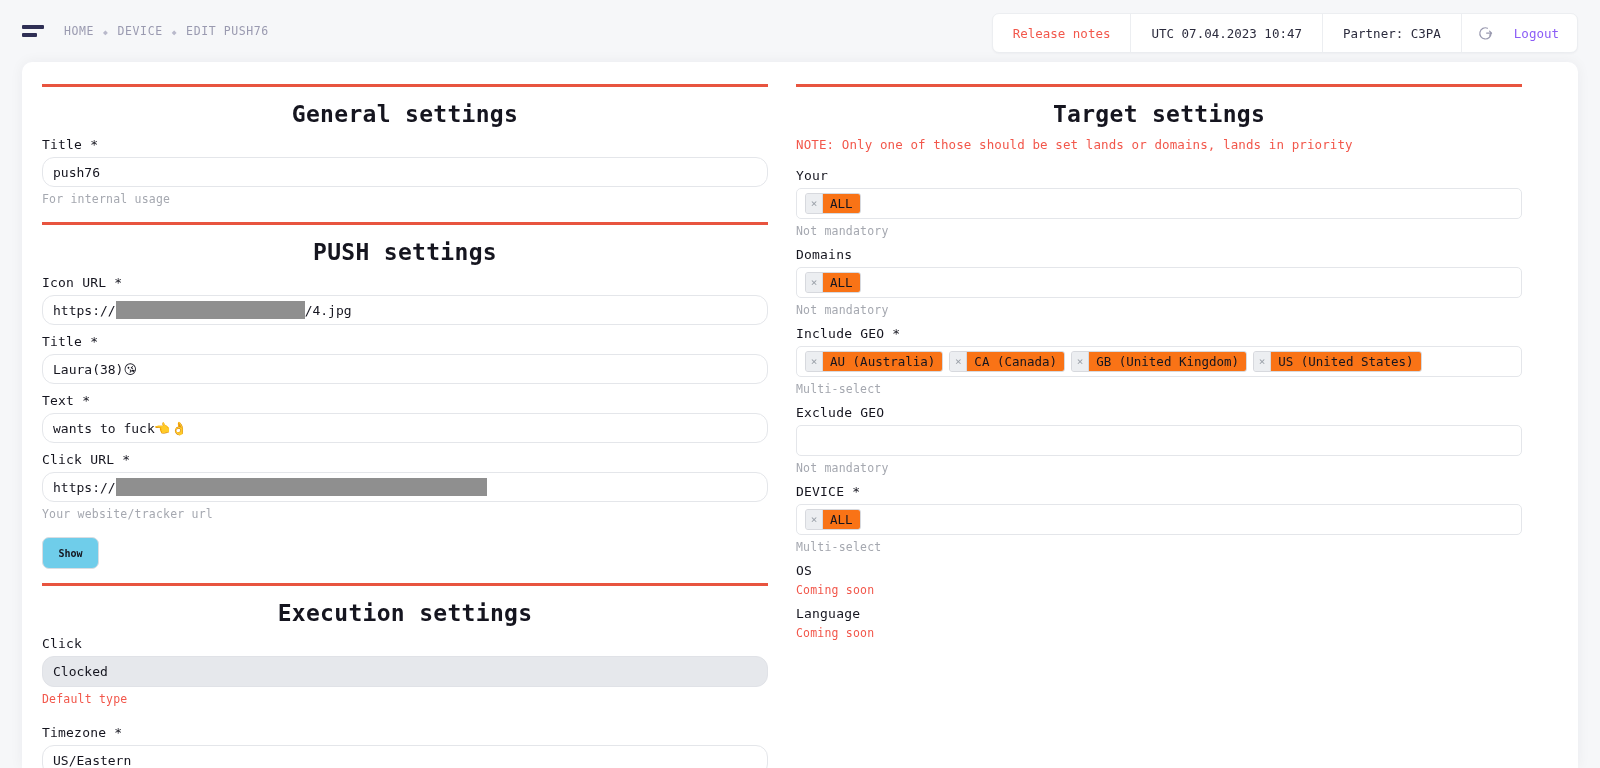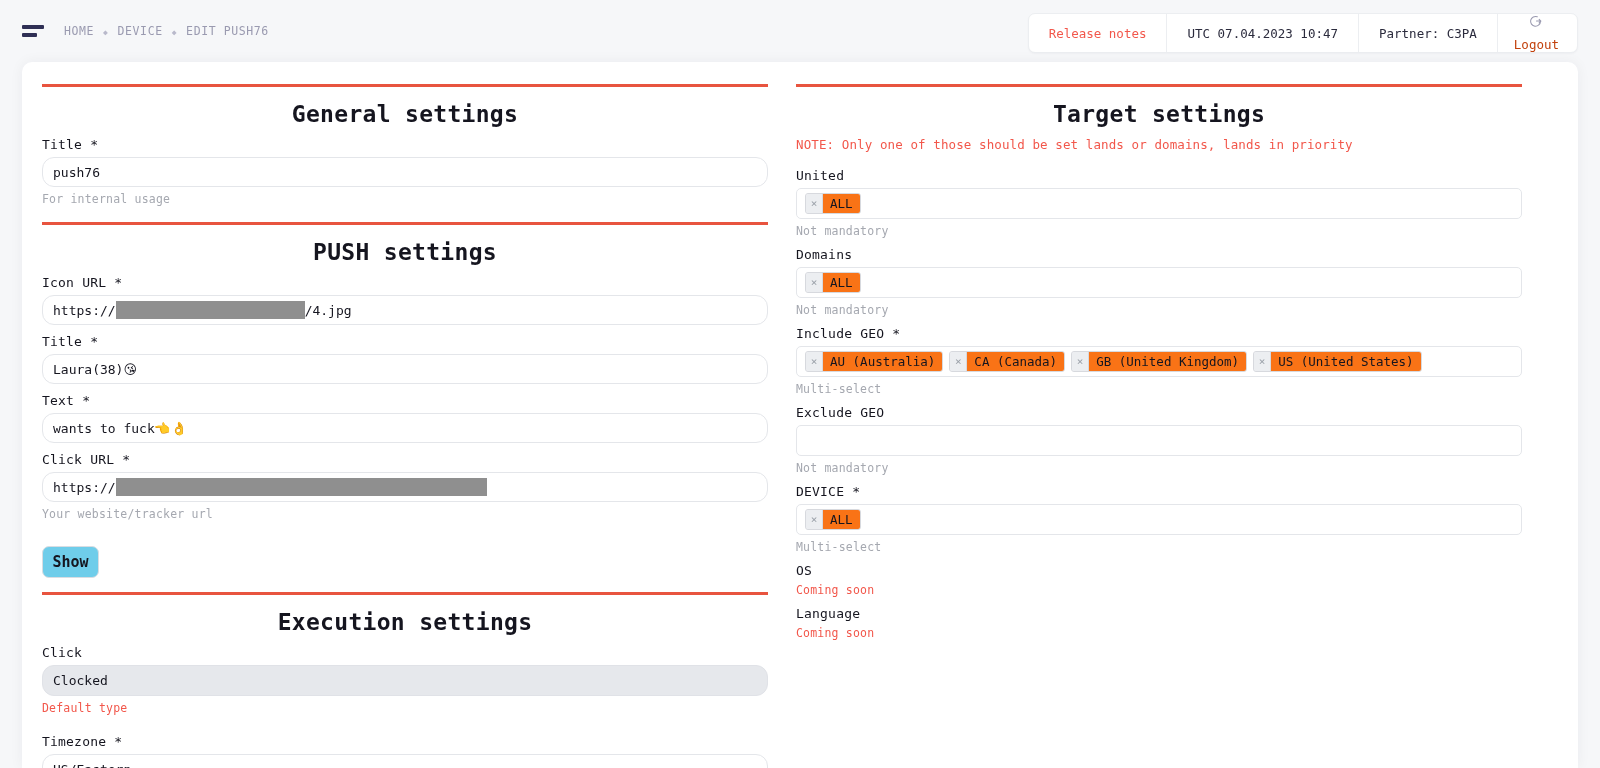--- a/index.html
+++ b/index.html
@@ -77,21 +77,21 @@
     align-items: center;
     justify-content: center;
     padding: 0 20px;
     font-size: 12.5px;
     white-space: nowrap;
     border-right: 1px solid #eceef1;
   }
   .headpanel .cell:last-child { border-right: none; }
   .cell.accent { color: #f2574b; cursor: pointer; }
   .cell.plain  { color: #2b2b3d; }
-  .cell.logout { color: #c2410c; cursor: pointer; gap: 9px; padding: 0 18px 0 16px; flex-direction: column; }
+  .cell.logout { color: #8b5cf6; cursor: pointer; gap: 20px; padding: 0 18px 0 16px; }
 
   
   .card {
     position: absolute;
     top: 62px;
     left: 22px;
     width: 1556px;
     height: 706px;
     background: #ffffff;
     border-radius: 10px 10px 0 0;
@@ -213,30 +213,30 @@
     display: flex;
     align-items: center;
     padding: 0 7px;
     background: #f97316;
     color: #15151f;
     white-space: nowrap;
   }
 
   
   .showbtn {
-    margin-top: 23px;
+    margin-top: 14px;
     display: inline-flex;
     align-items: center;
     justify-content: center;
     width: 57px;
     height: 32px;
     background: #6fcdea;
     border: 1px solid #d9dde2;
     border-radius: 7px;
-    font-size: 15px;
+    font-size: 10px;
     font-weight: 700;
     color: #15151f;
     cursor: pointer;
     text-align: center;
   }
 
   .gap { height: 14px; }
   .gap-sm { height: 8px; }
 </style>
 </head>
@@ -365,21 +365,21 @@
 
     <div class="col">
 
       <div class="sect">
         <h2>Target settings</h2>
       </div>
 
       <div class="note">NOTE: Only one of those should be set lands or domains, lands in priority</div>
 
       <div class="field">
-        <div class="flabel">United</div>
+        <div class="flabel">Your</div>
         <div class="tagbox">
           <span class="chip">
             <span class="x">×</span>
             <span class="lab">ALL</span>
           </span>
         </div>
         <div class="hint">Not mandatory</div>
       </div>
 
       <div class="field">

